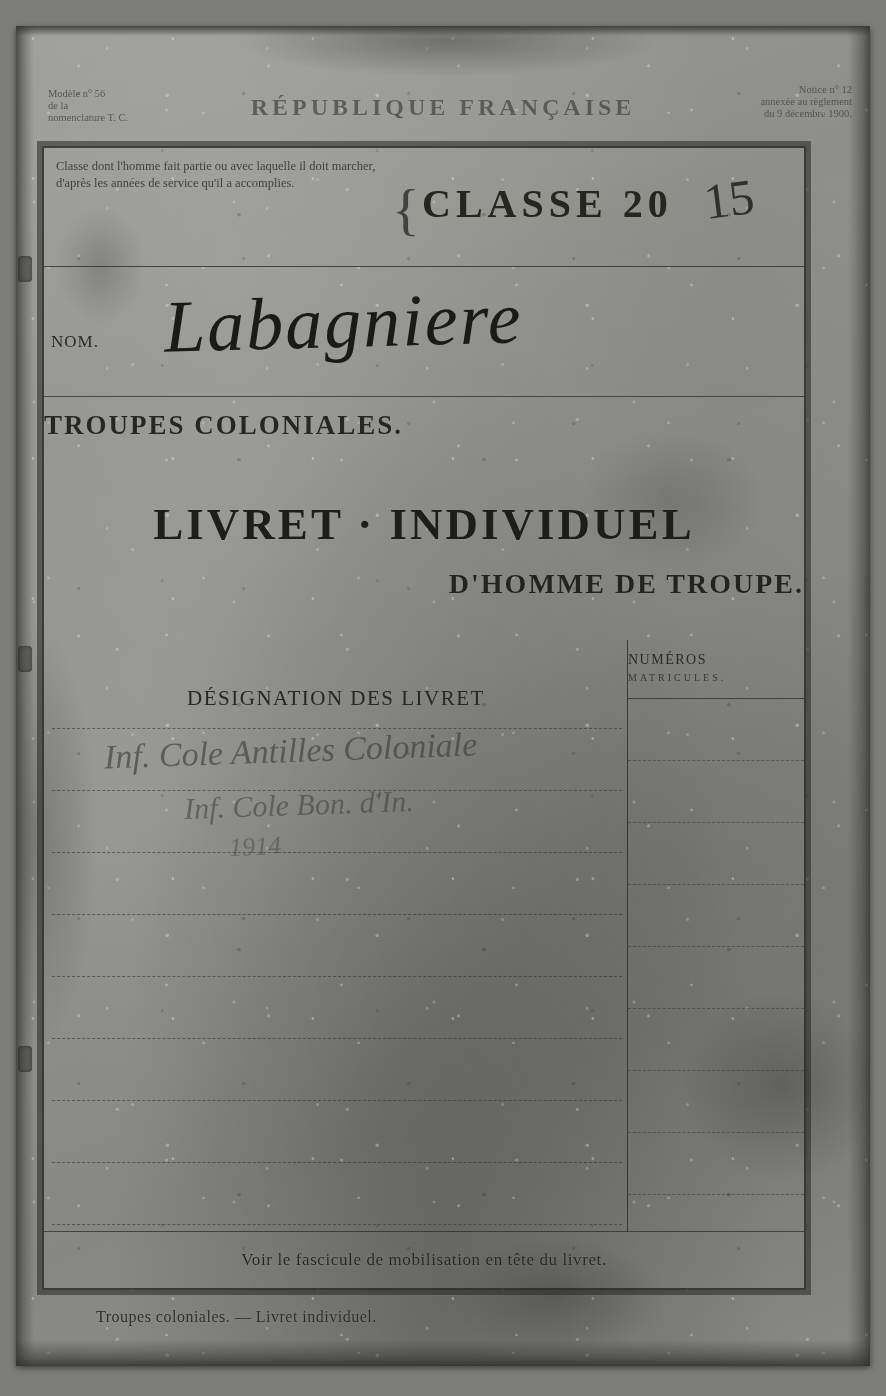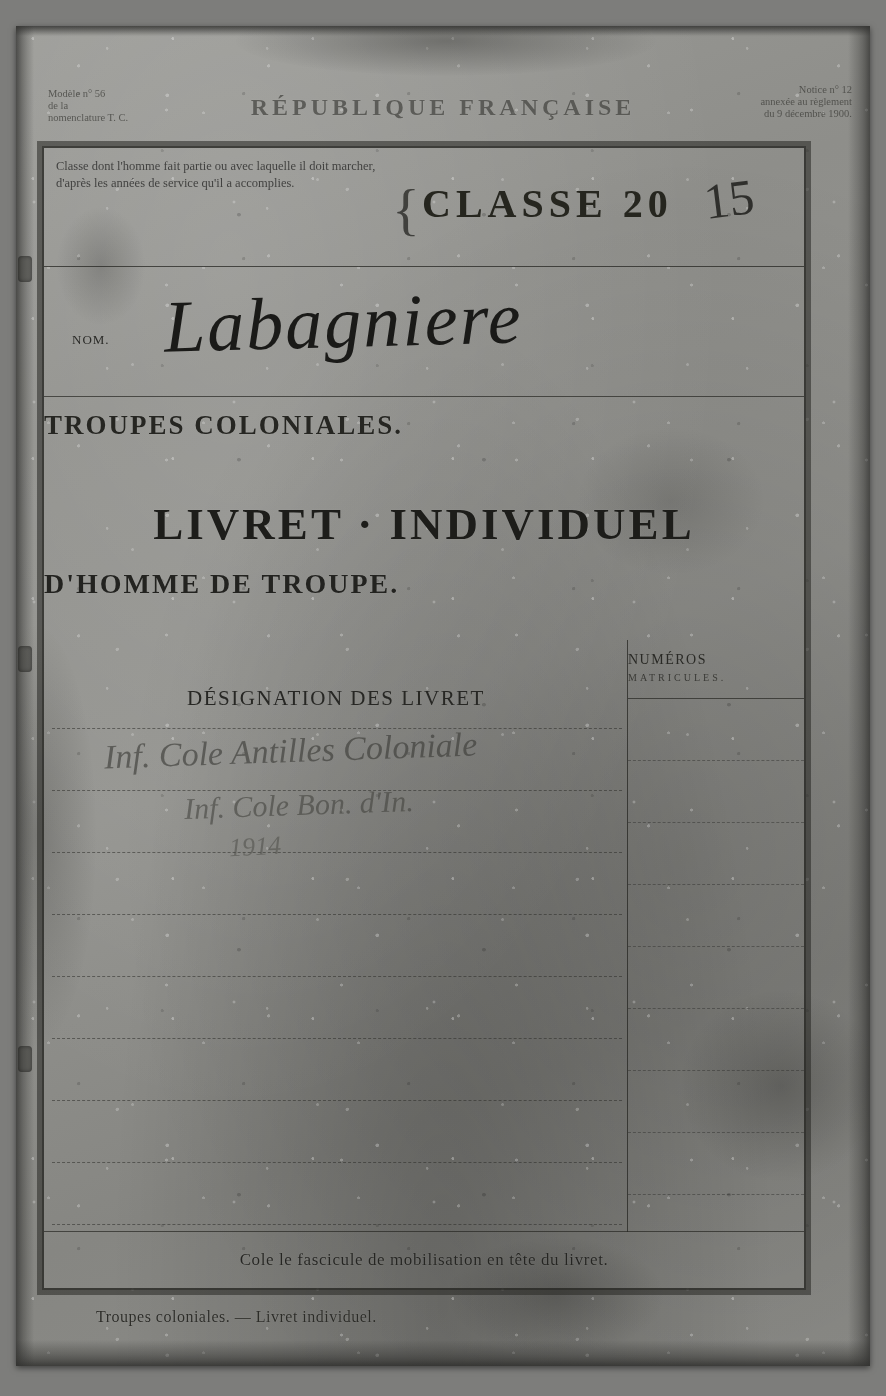--- a/index.html
+++ b/index.html
@@ -186,23 +186,23 @@
   #nom-row {
     position: absolute;
     left: 0;
     top: 118px;
     width: 100%;
     height: 130px;
     border-bottom: 1.5px solid rgba(38,38,34,0.7);
   }
   #nom-label {
     position: absolute;
-    left: 28px;
+    left: 7px;
     top: 66px;
-    font-size: 13px;
+    font-size: 17px;
     letter-spacing: 1px;
     color: #2b2b28;
     font-family: "Liberation Serif", serif;
   }
   #nom-value {
     position: absolute;
     left: 120px;
     top: 14px;
     font-size: 74px;
     color: #1a1a18;
@@ -231,21 +231,21 @@
     font-size: 45px;
     letter-spacing: 3px;
     color: #1d1d1a;
     font-family: "Liberation Serif", serif;
     font-weight: bold;
   }
   #dhomme-de-troupe {
     position: absolute;
     left: 0; right: 0;
     top: 420px;
-    text-align: left;
+    text-align: right;
     font-size: 28px;
     letter-spacing: 2px;
     color: #232320;
     font-family: "Liberation Serif", serif;
     font-weight: bold;
   }
 
   
   #table {
     position: absolute;
@@ -460,19 +460,19 @@
         <div class="rule" style="top:460px;"></div>
         <div class="rule" style="top:522px;"></div>
         <div class="rule" style="top:584px;"></div>
 
         <div id="handwriting-1">Inf. Cole Antilles Coloniale</div>
         <div id="handwriting-2">Inf. Cole Bon. d'In.</div>
         <div id="handwriting-3">1914</div>
       </div>
 
       <div id="notice-rule"></div>
-      <div id="notice" class="ink">Cole le fascicule de mobilisation en tête du livret.</div>
+      <div id="notice" class="ink">Voir le fascicule de mobilisation en tête du livret.</div>
     </div>
 
     <div id="footer" class="ink">Troupes coloniales. — Livret individuel.</div>
 
   </div>
 </div>
 
 </body></html>

